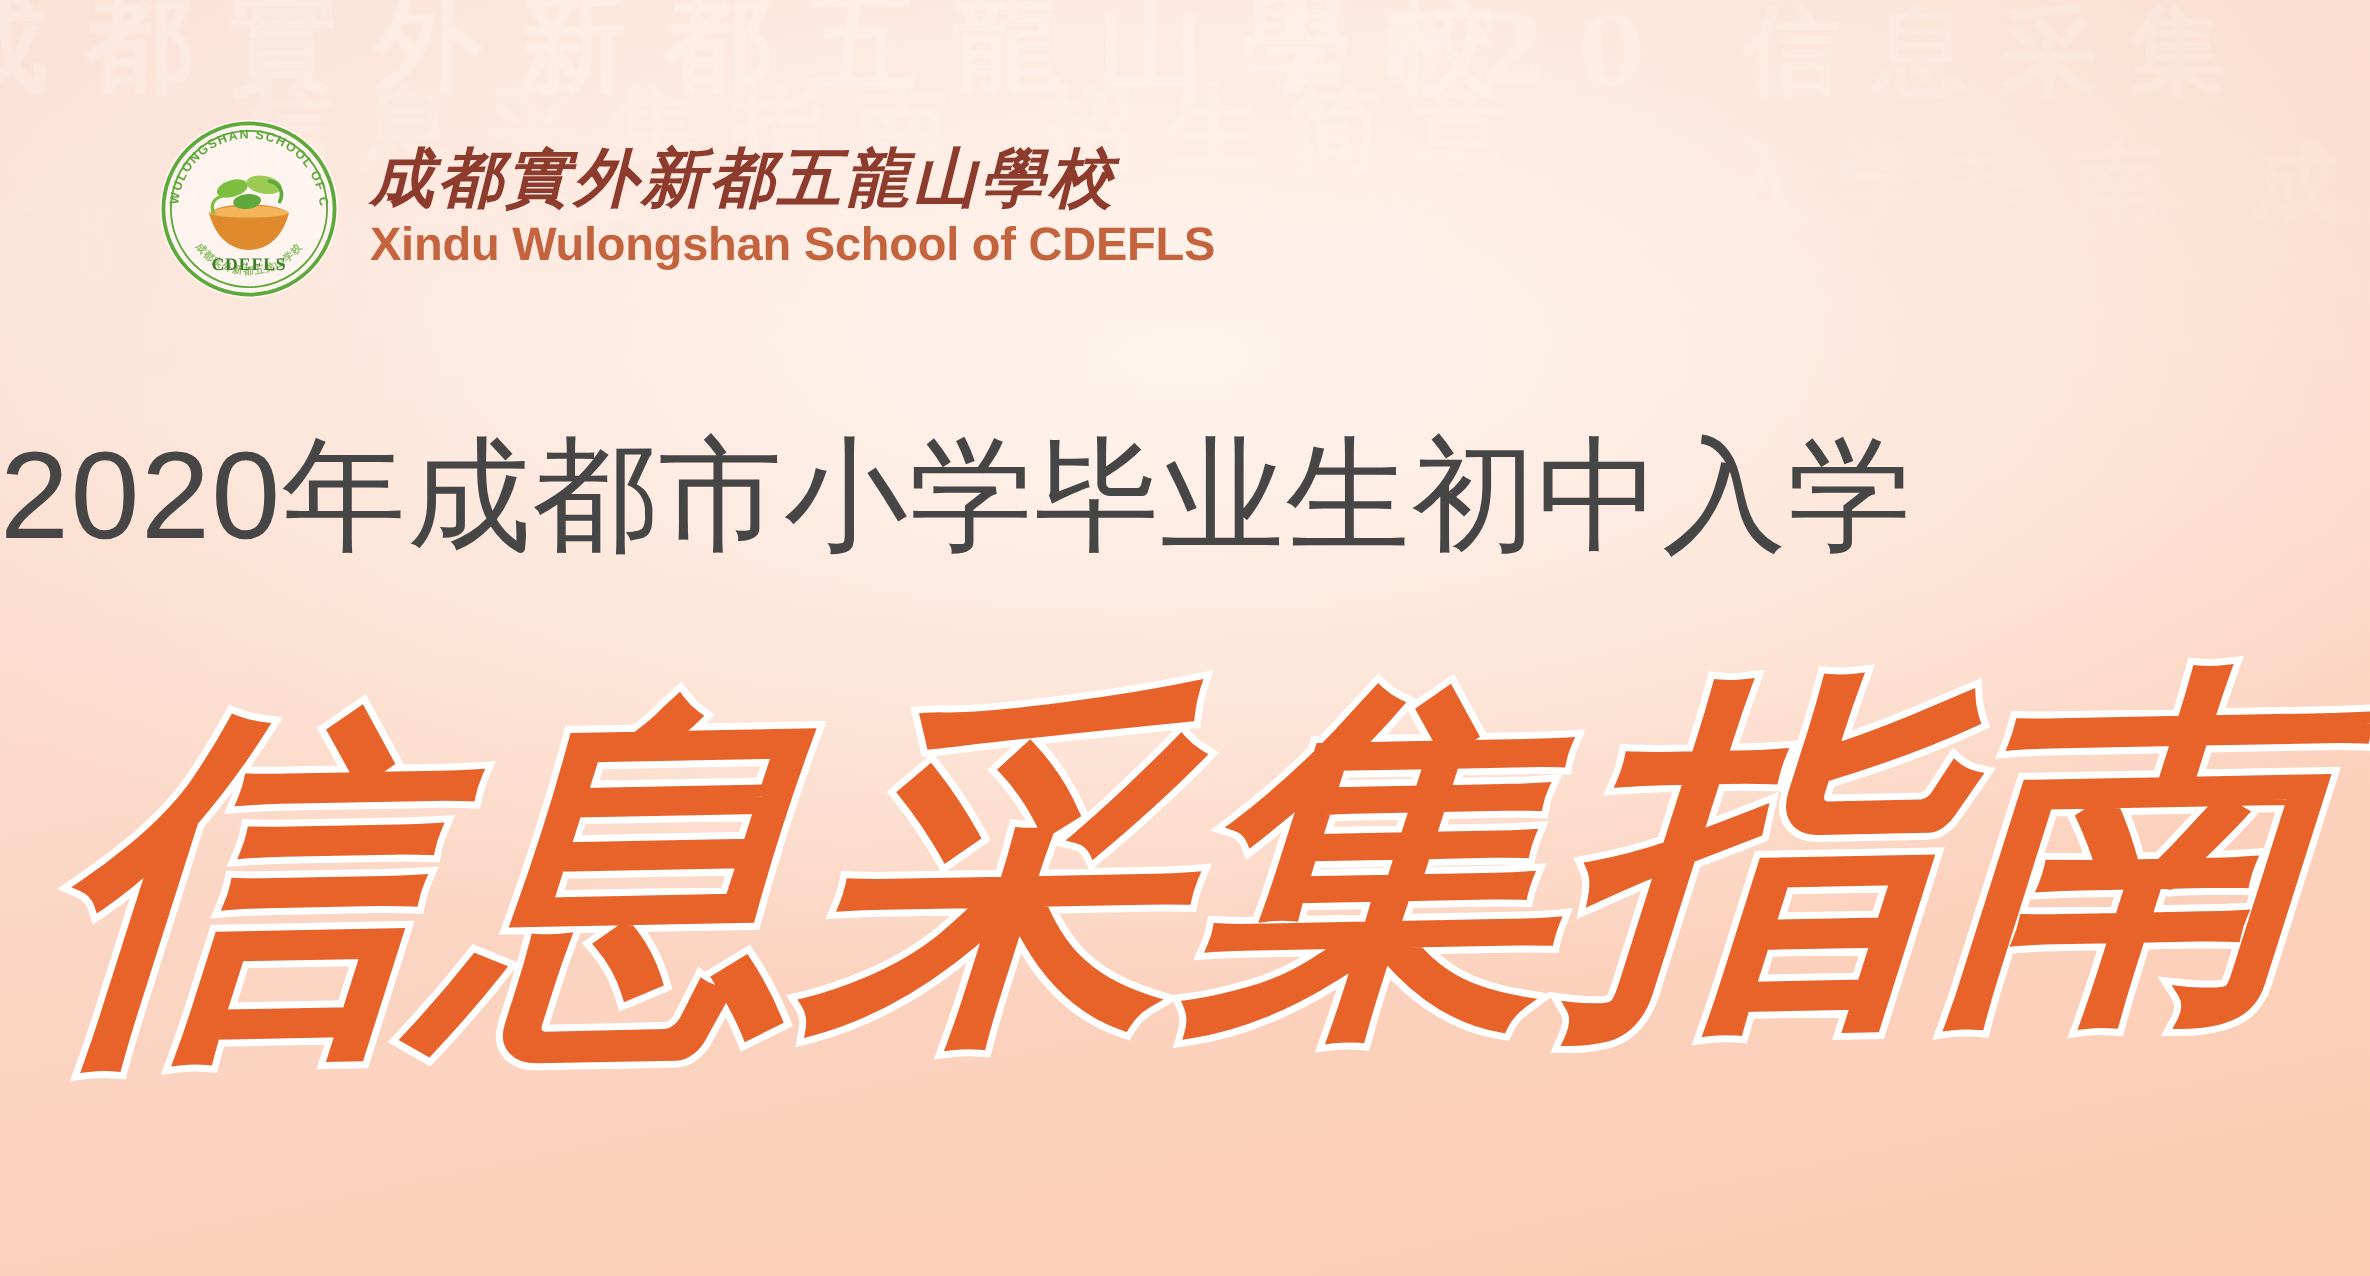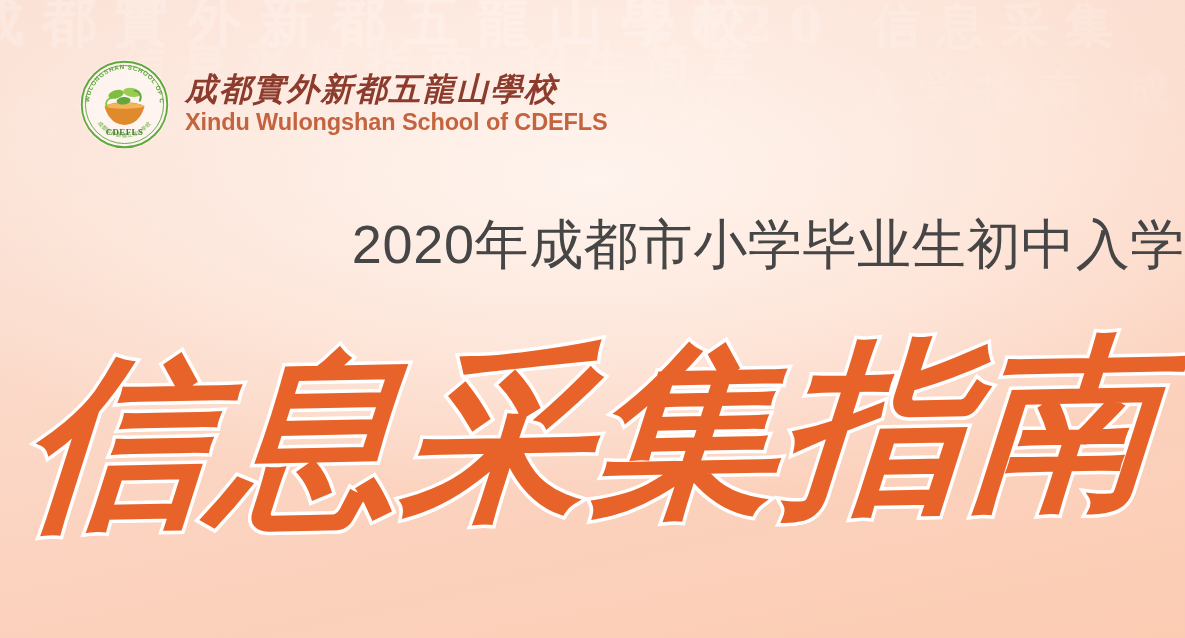--- a/index.html
+++ b/index.html
@@ -84,24 +84,24 @@
     letter-spacing: -0.005em;
     color: #c4643f;
     white-space: nowrap;
   }
 
   
   .subtitle {
     position: absolute;
     left: 0; right: 0;
     top: 216px;
-    text-align: right;
+    text-align: left;
     font-family: "Liberation Sans", "DejaVu Sans", sans-serif;
     font-weight: 400;
-    font-size: 54px;
+    font-size: 62px;
     line-height: 1.05;
     letter-spacing: 0.012em;
     color: #464646;
     white-space: nowrap;
   }
 
   
   .headline-wrap {
     position: absolute;
     left: 0; right: 0;

